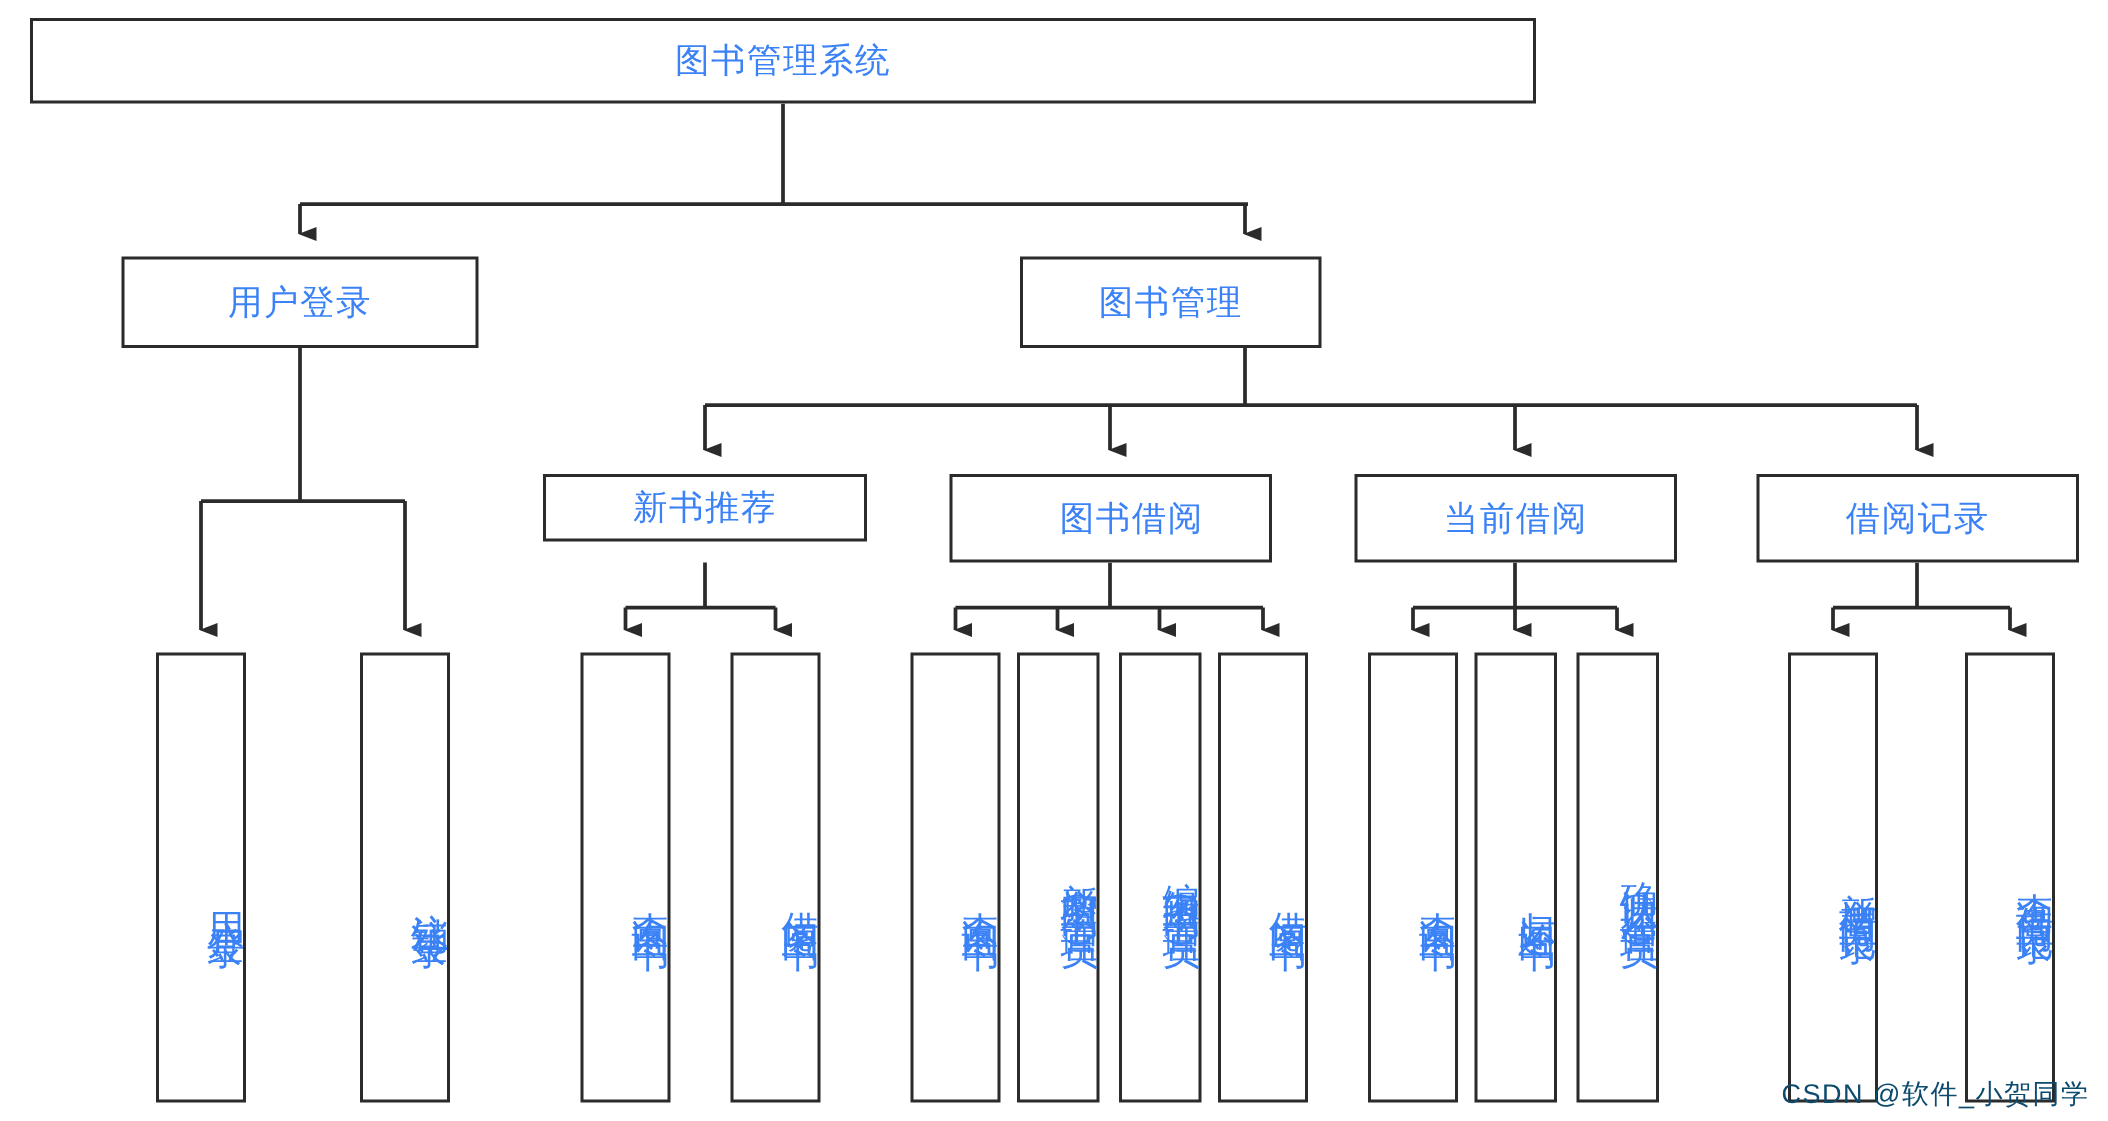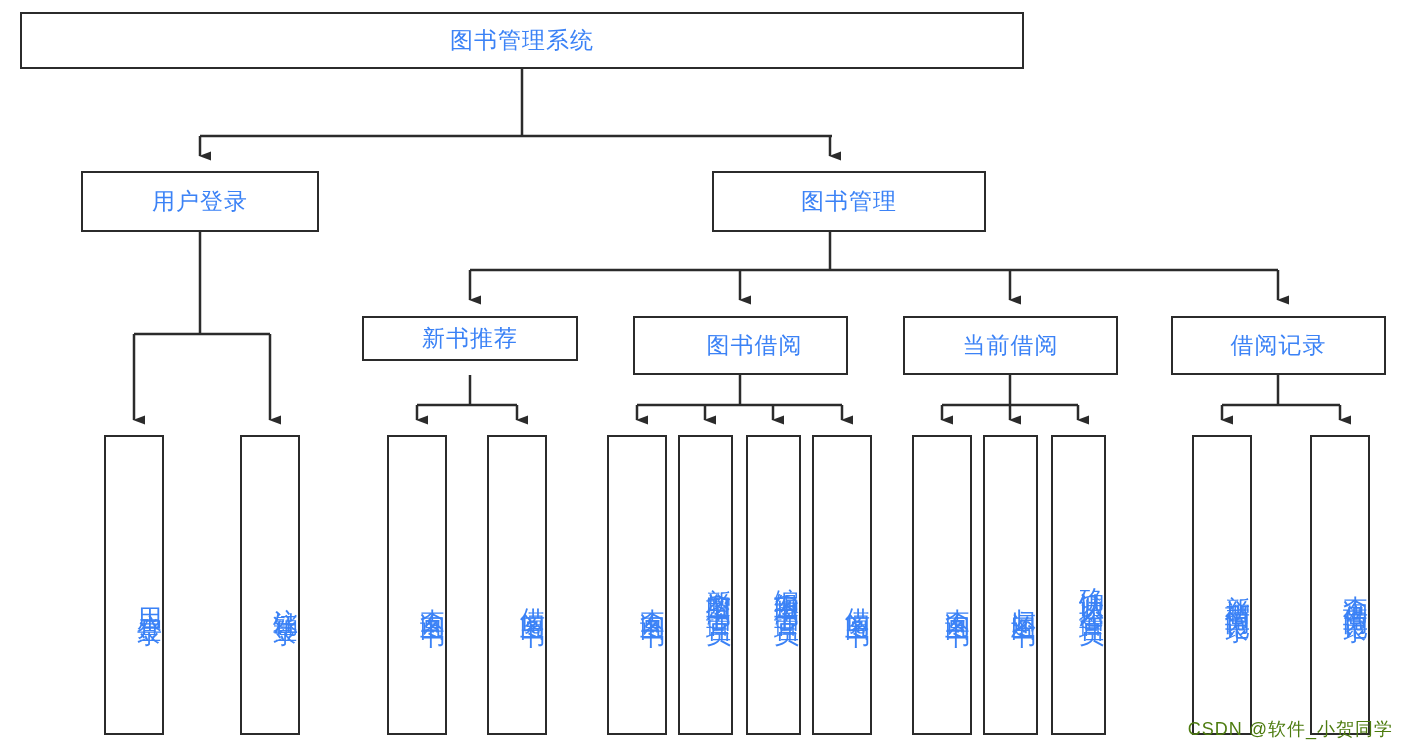--- a/index.html
+++ b/index.html
@@ -30,21 +30,21 @@
   }
   .node.v.tall{ padding-top:10px; }
   .node .lbl{ display:block; }
   .node.v .lbl{ white-space:nowrap; }
 
   #watermark{
     position:absolute;
     right:12px;
     bottom:6px;
     font-size:18px;
-    color:#4d7c0f;
+    color:#0c4a6e;
     letter-spacing:1px;
     white-space:nowrap;
     pointer-events:none;
   }
 </style>
 </head>
 <body>
 
 <div id="canvas">
 
@@ -98,21 +98,21 @@
     </g>
   </svg>
 
   <div class="node h" style="left:20px;top:12px;width:1004px;height:57px;">
     <span class="lbl">图书管理系统</span>
   </div>
 
   <div class="node h" style="left:81px;top:171px;width:238px;height:61px;">
     <span class="lbl">用户登录</span>
   </div>
-  <div class="node h" style="left:712px;top:171px;width:274px;height:61px;">
+  <div class="node h" style="left:680px;top:171px;width:201px;height:61px;">
     <span class="lbl">图书管理</span>
   </div>
 
   <div class="node h" style="left:362px;top:316px;width:216px;height:45px;">
     <span class="lbl">新书推荐</span>
   </div>
   <div class="node h" style="left:633px;top:316px;width:215px;height:59px;padding-left:28px;">
     <span class="lbl">图书借阅</span>
   </div>
   <div class="node h" style="left:903px;top:316px;width:215px;height:59px;">

